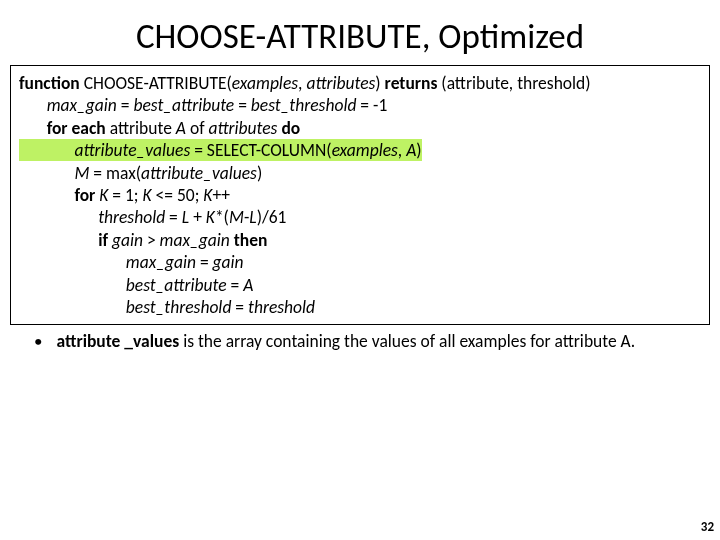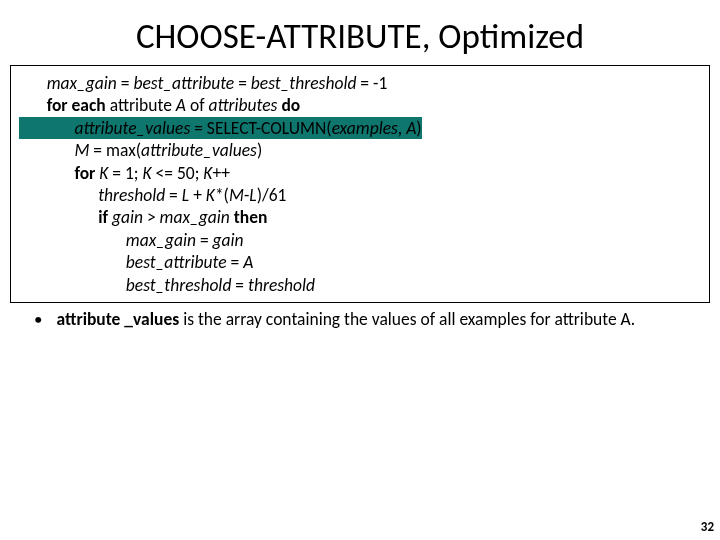--- a/index.html
+++ b/index.html
@@ -21,21 +21,21 @@
     border: 1px solid #000;
     margin: 0 10px 6px 10px;
     padding: 6px 8px 6px 8px;
     font-size: 17.5px;
     line-height: 1.28;
   }
   .bold { font-weight: 700; }
   .ital { font-style: italic; }
   .line { white-space: pre; }
   .hl {
-    background: #0f766e;
+    background: #bef264;
     display: inline;
   }
   .note {
     margin: 0 28px 0 28px;
     font-size: 17.5px;
     line-height: 1.25;
     display: flex;
   }
   .bullet {
     margin: 0 14px 0 6px;
@@ -48,20 +48,21 @@
     font-size: 13px;
     font-weight: 700;
   }
 </style>
 </head>
 <body>
 
 <div class="title">CHOOSE-ATTRIBUTE, Optimized</div>
 
 <div class="codebox">
+<div class="line"><span class="bold">function</span><span> CHOOSE-ATTRIBUTE(</span><span class="ital">examples</span><span>, </span><span class="ital">attributes</span><span>) </span><span class="bold">returns</span><span> (attribute, threshold)</span></div>
 <div class="line"><span class="ital">       max_gain </span><span>= </span><span class="ital">best_attribute </span><span>= </span><span class="ital">best_threshold </span><span>= -1</span></div>
 <div class="line"><span class="bold">       for each </span><span>attribute </span><span class="ital">A </span><span>of </span><span class="ital">attributes </span><span class="bold">do</span></div>
 <div class="line"><span class="hl"><span class="ital">              attribute_values </span><span>= SELECT-COLUMN(</span><span class="ital">examples</span><span>, </span><span class="ital">A</span><span>)</span></span></div>
 <div class="line"><span class="ital">              M </span><span>= max(</span><span class="ital">attribute_values</span><span>)</span></div>
 <div class="line"><span class="bold">              for </span><span class="ital">K </span><span>= 1; </span><span class="ital">K </span><span>&lt;= 50; </span><span class="ital">K</span><span>++</span></div>
 <div class="line"><span class="ital">                    threshold </span><span>= </span><span class="ital">L </span><span>+ </span><span class="ital">K</span><span>*(</span><span class="ital">M</span><span>-</span><span class="ital">L</span><span>)/61</span></div>
 <div class="line"><span class="bold">                    if </span><span class="ital">gain </span><span>&gt; </span><span class="ital">max_gain </span><span class="bold">then</span></div>
 <div class="line"><span class="ital">                           max_gain </span><span>= </span><span class="ital">gain</span></div>
 <div class="line"><span class="ital">                           best_attribute </span><span>= </span><span class="ital">A</span></div>
 <div class="line"><span class="ital">                           best_threshold </span><span>= </span><span class="ital">threshold</span></div>

